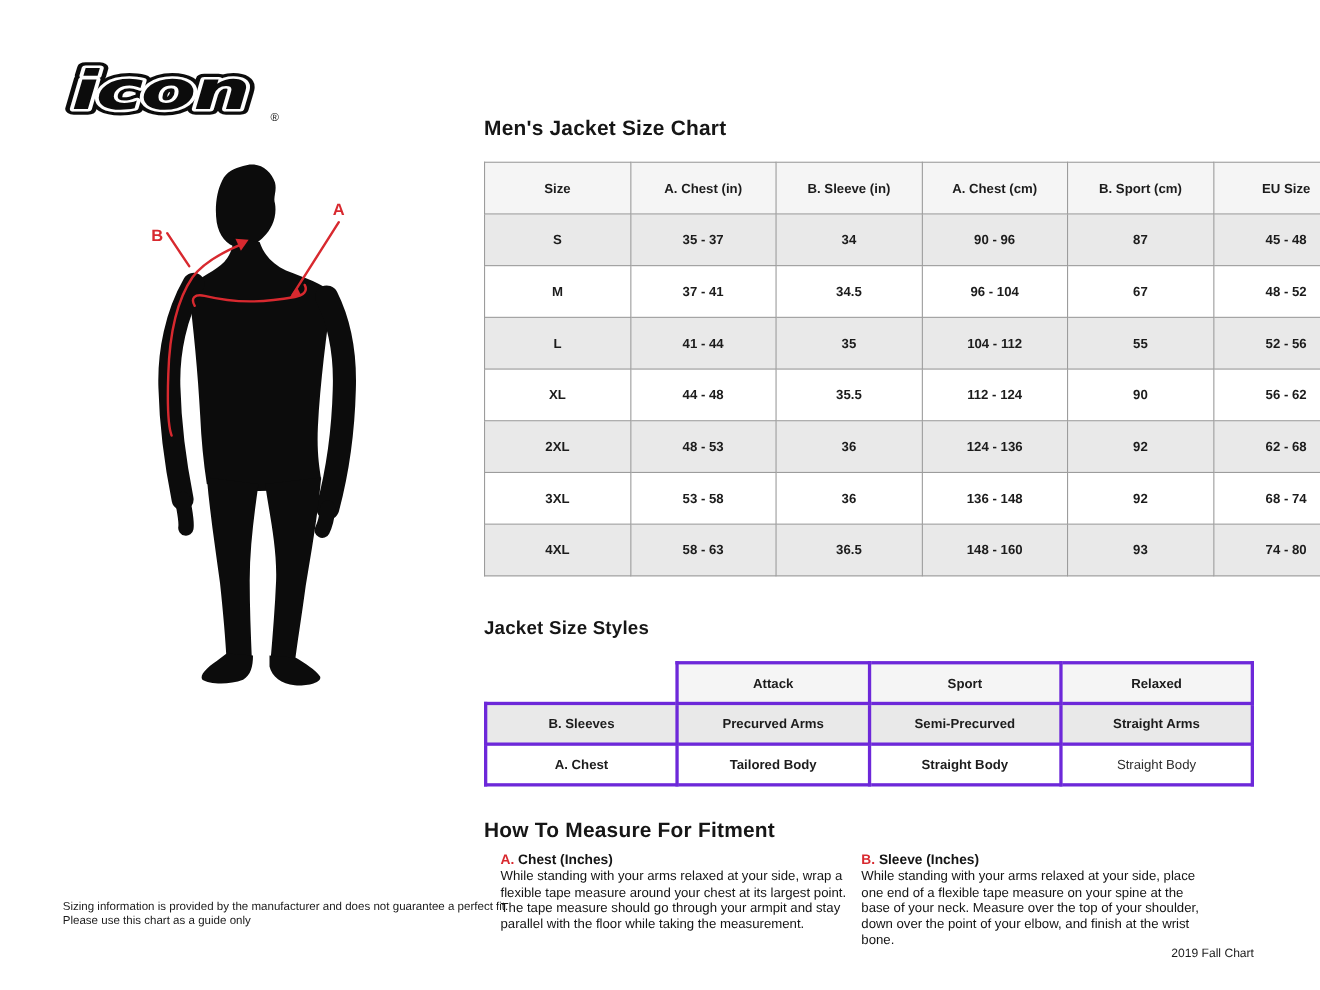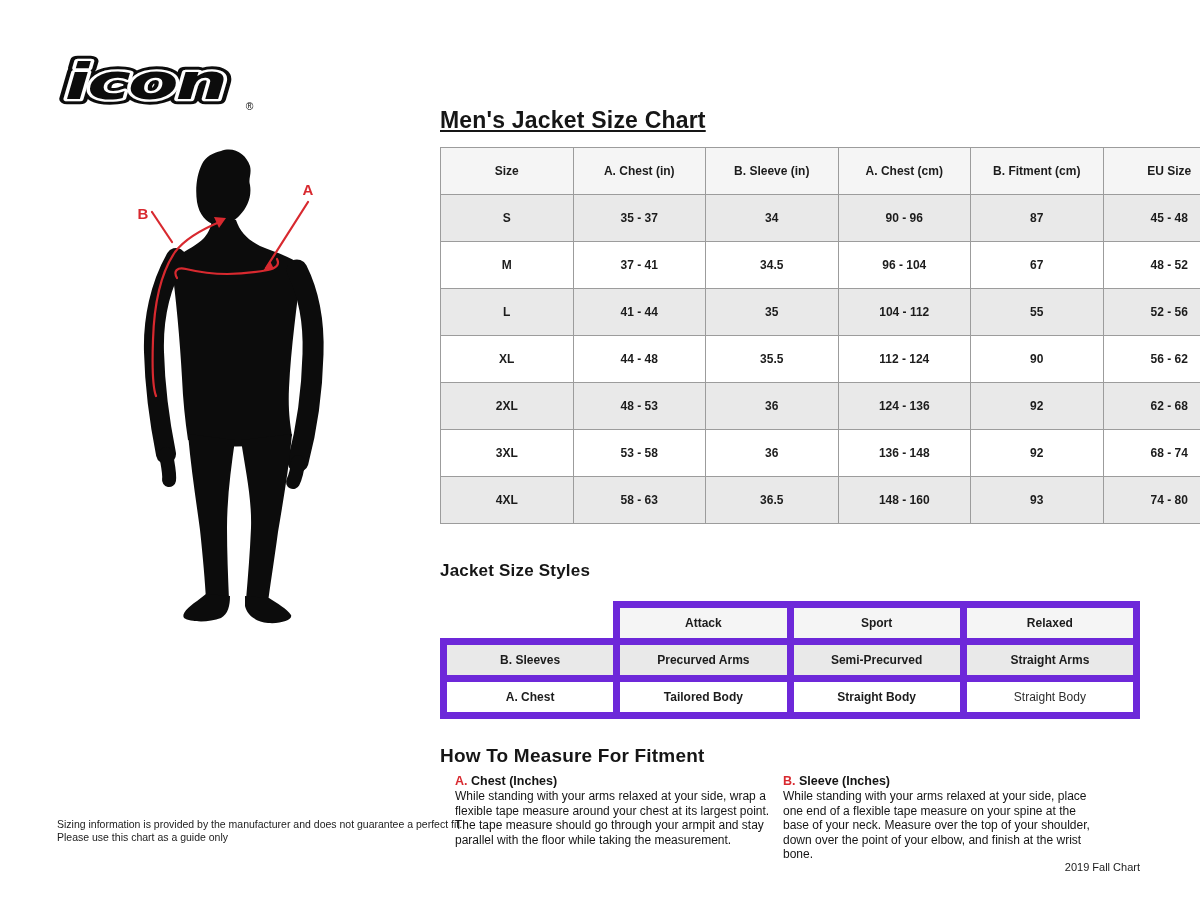--- a/index.html
+++ b/index.html
@@ -8,38 +8,38 @@
   .canvas { position:relative; width:1200px; height:900px; background:#ffffff; overflow:hidden;border-radius:14px; }
 
   
   .logo { position:absolute; left:55px; top:50px; width:210px; height:66px; }
 
   
   .figure { position:absolute; left:130px; top:148px; width:200px; height:485px; }
 
   
   .section-title { position:absolute; left:440px; font-weight:bold; color:#161616; letter-spacing:.2px; }
-  .size-title    { top:107px; font-size:23px;text-decoration:underline; }
+  .size-title    { top:107px; font-size:19px; }
   .styles-title  { top:561px; font-size:17px; }
   .measure-title { top:745px; font-size:19px; }
 
   
   .size-table { position:absolute; left:440px; top:147px; width:796px; border-collapse:collapse; table-layout:fixed; }
   .size-table th, .size-table td {
     border:1px solid #9c9c9c; height:47px; text-align:center; vertical-align:middle;
     font-size:12px; font-weight:bold; color:#1c1c1c; padding:0;
   }
   .size-table thead th { background:#f5f5f5; }
   .size-table tbody tr:nth-child(odd)  td { background:#e9e9e9; }
   .size-table tbody tr:nth-child(even) td { background:#ffffff; }
 
   
   .styles-table { position:absolute; left:440px; top:601px; width:700px; border-collapse:collapse; table-layout:fixed; }
   .styles-table th, .styles-table td {
-    border:7px solid #6d28d9; height:37px; text-align:center; vertical-align:middle;
+    border:3px solid #6d28d9; height:37px; text-align:center; vertical-align:middle;
     font-size:12px; font-weight:bold; color:#1c1c1c; padding:0;
   }
   .styles-table .corner { border:none; background:transparent; }
   .styles-table thead th { background:#f5f5f5; }
   .styles-table tbody tr:nth-child(1) td { background:#e9e9e9; }
   .styles-table tbody tr:nth-child(2) td { background:#ffffff; }
   .styles-table tbody tr:nth-child(2) td:last-child { font-weight:normal; color:#2e2e2e; }
 
   
   .measure-cols { position:absolute; left:440px; top:774px; width:700px; display:flex;margin-left:15px; }
@@ -104,21 +104,21 @@
   </svg>
 
   <div class="section-title size-title">Men's Jacket Size Chart</div>
   <table class="size-table">
     <thead>
       <tr id="size-head">
           <th>Size</th>
           <th>A. Chest (in)</th>
           <th>B. Sleeve (in)</th>
           <th>A. Chest (cm)</th>
-          <th>B. Fitment (cm)</th>
+          <th>B. Sport (cm)</th>
           <th>EU Size</th>
         </tr>
     </thead>
     <tbody id="size-body">
         <tr>
           <td>S</td>
           <td>35 - 37</td>
           <td>34</td>
           <td>90 - 96</td>
           <td>87</td>

